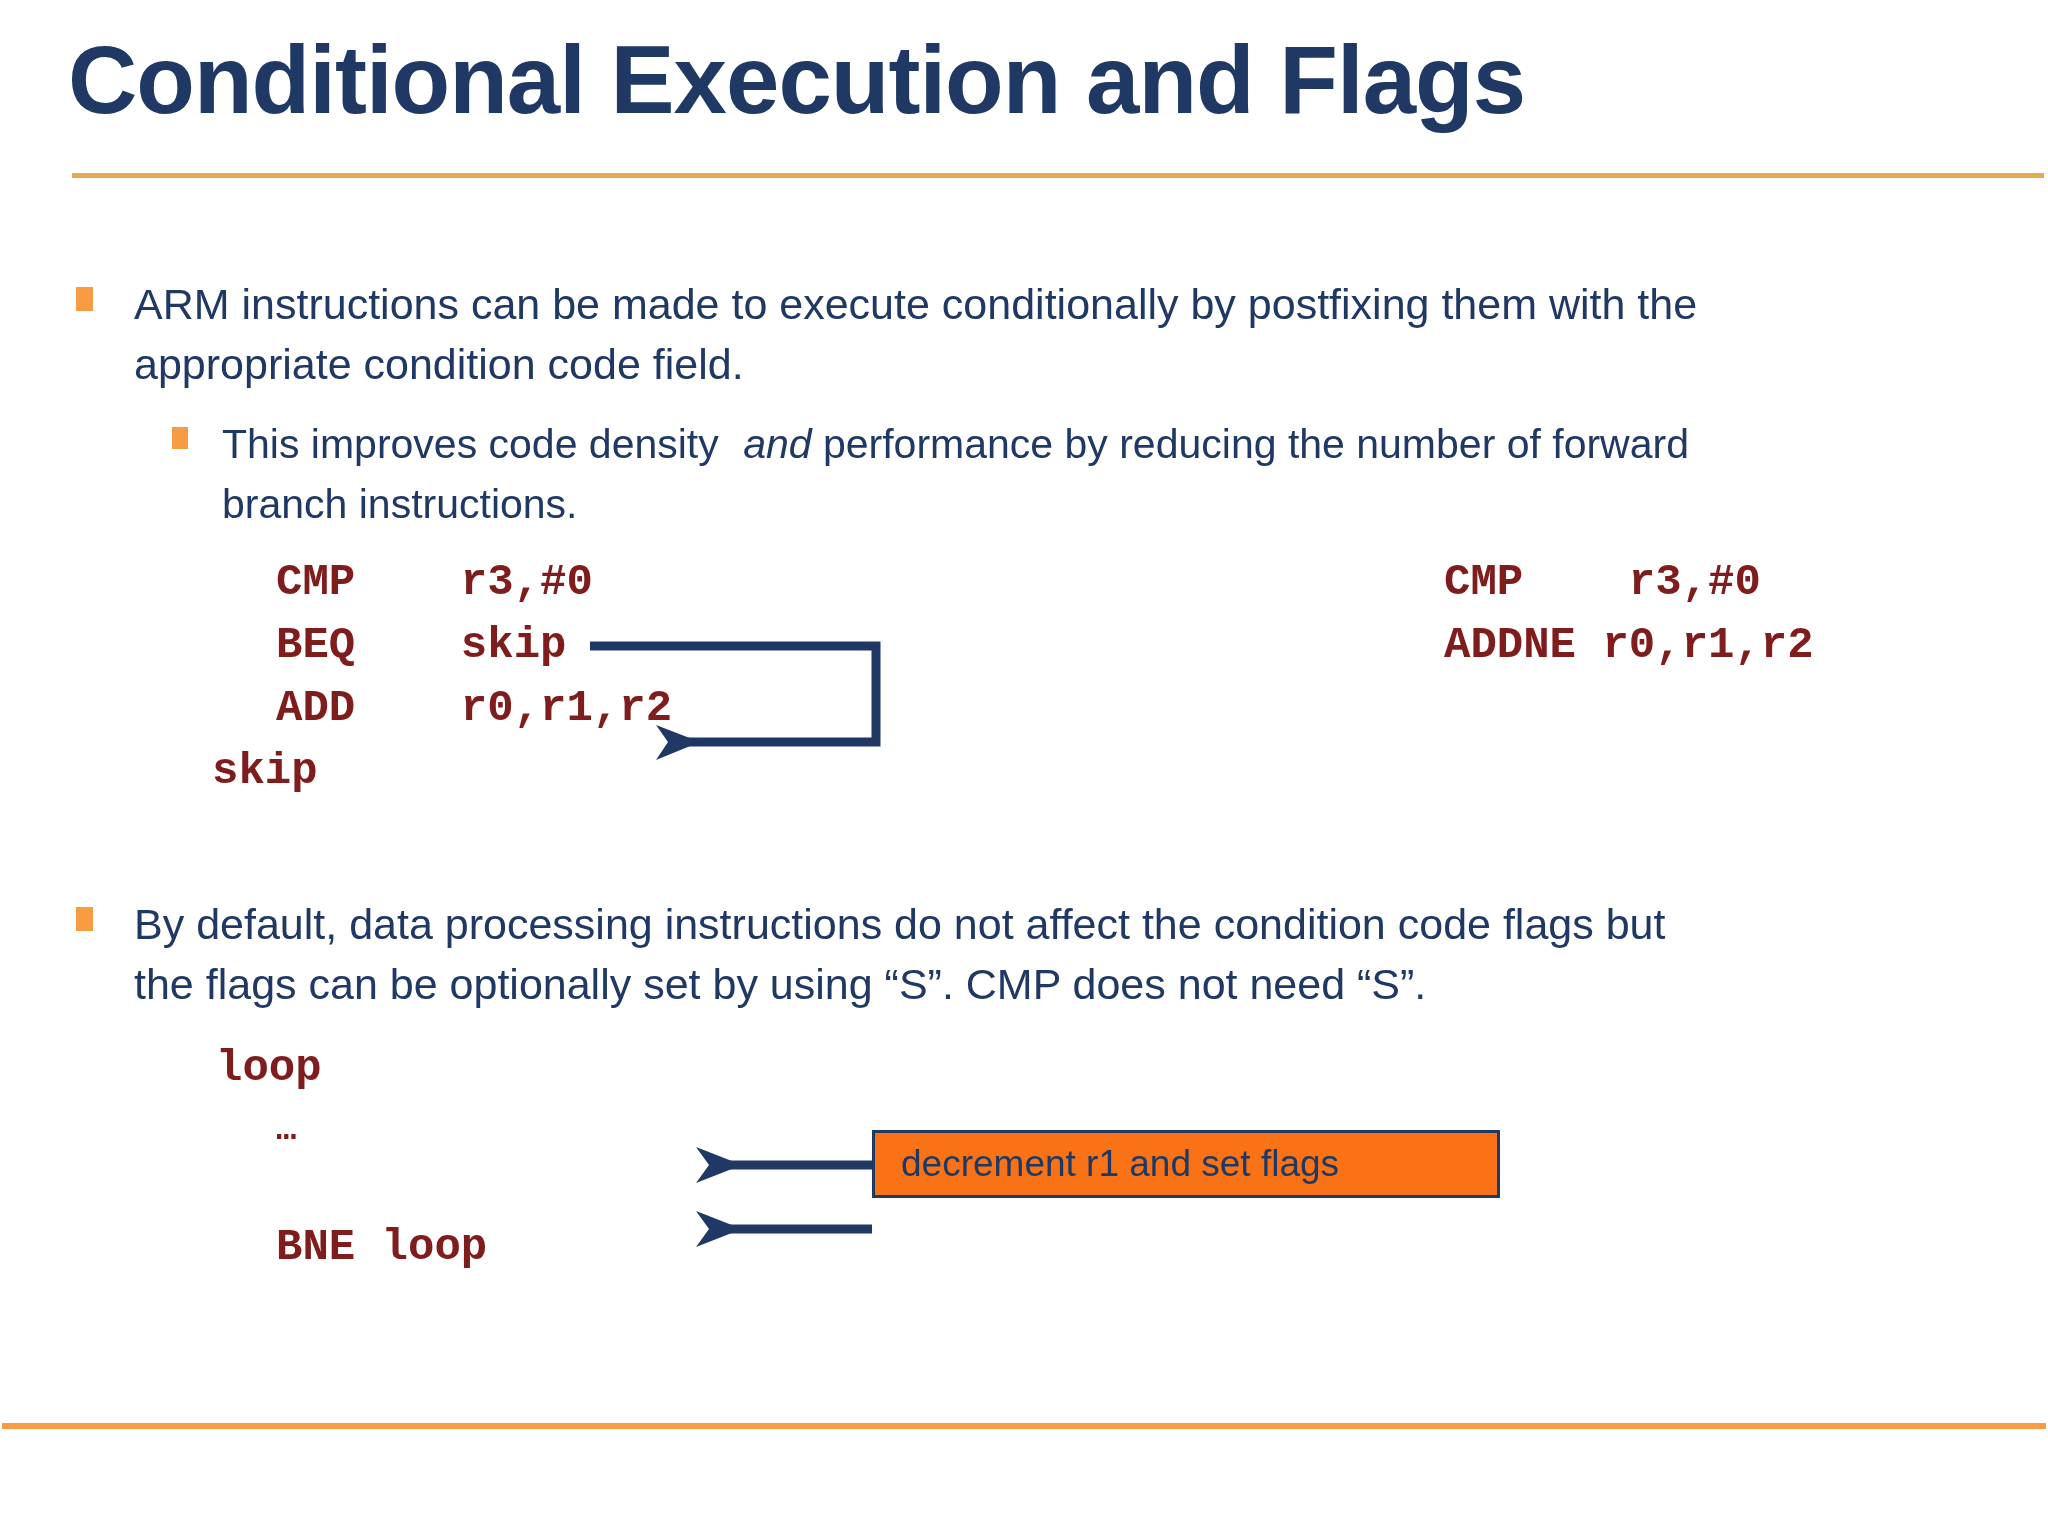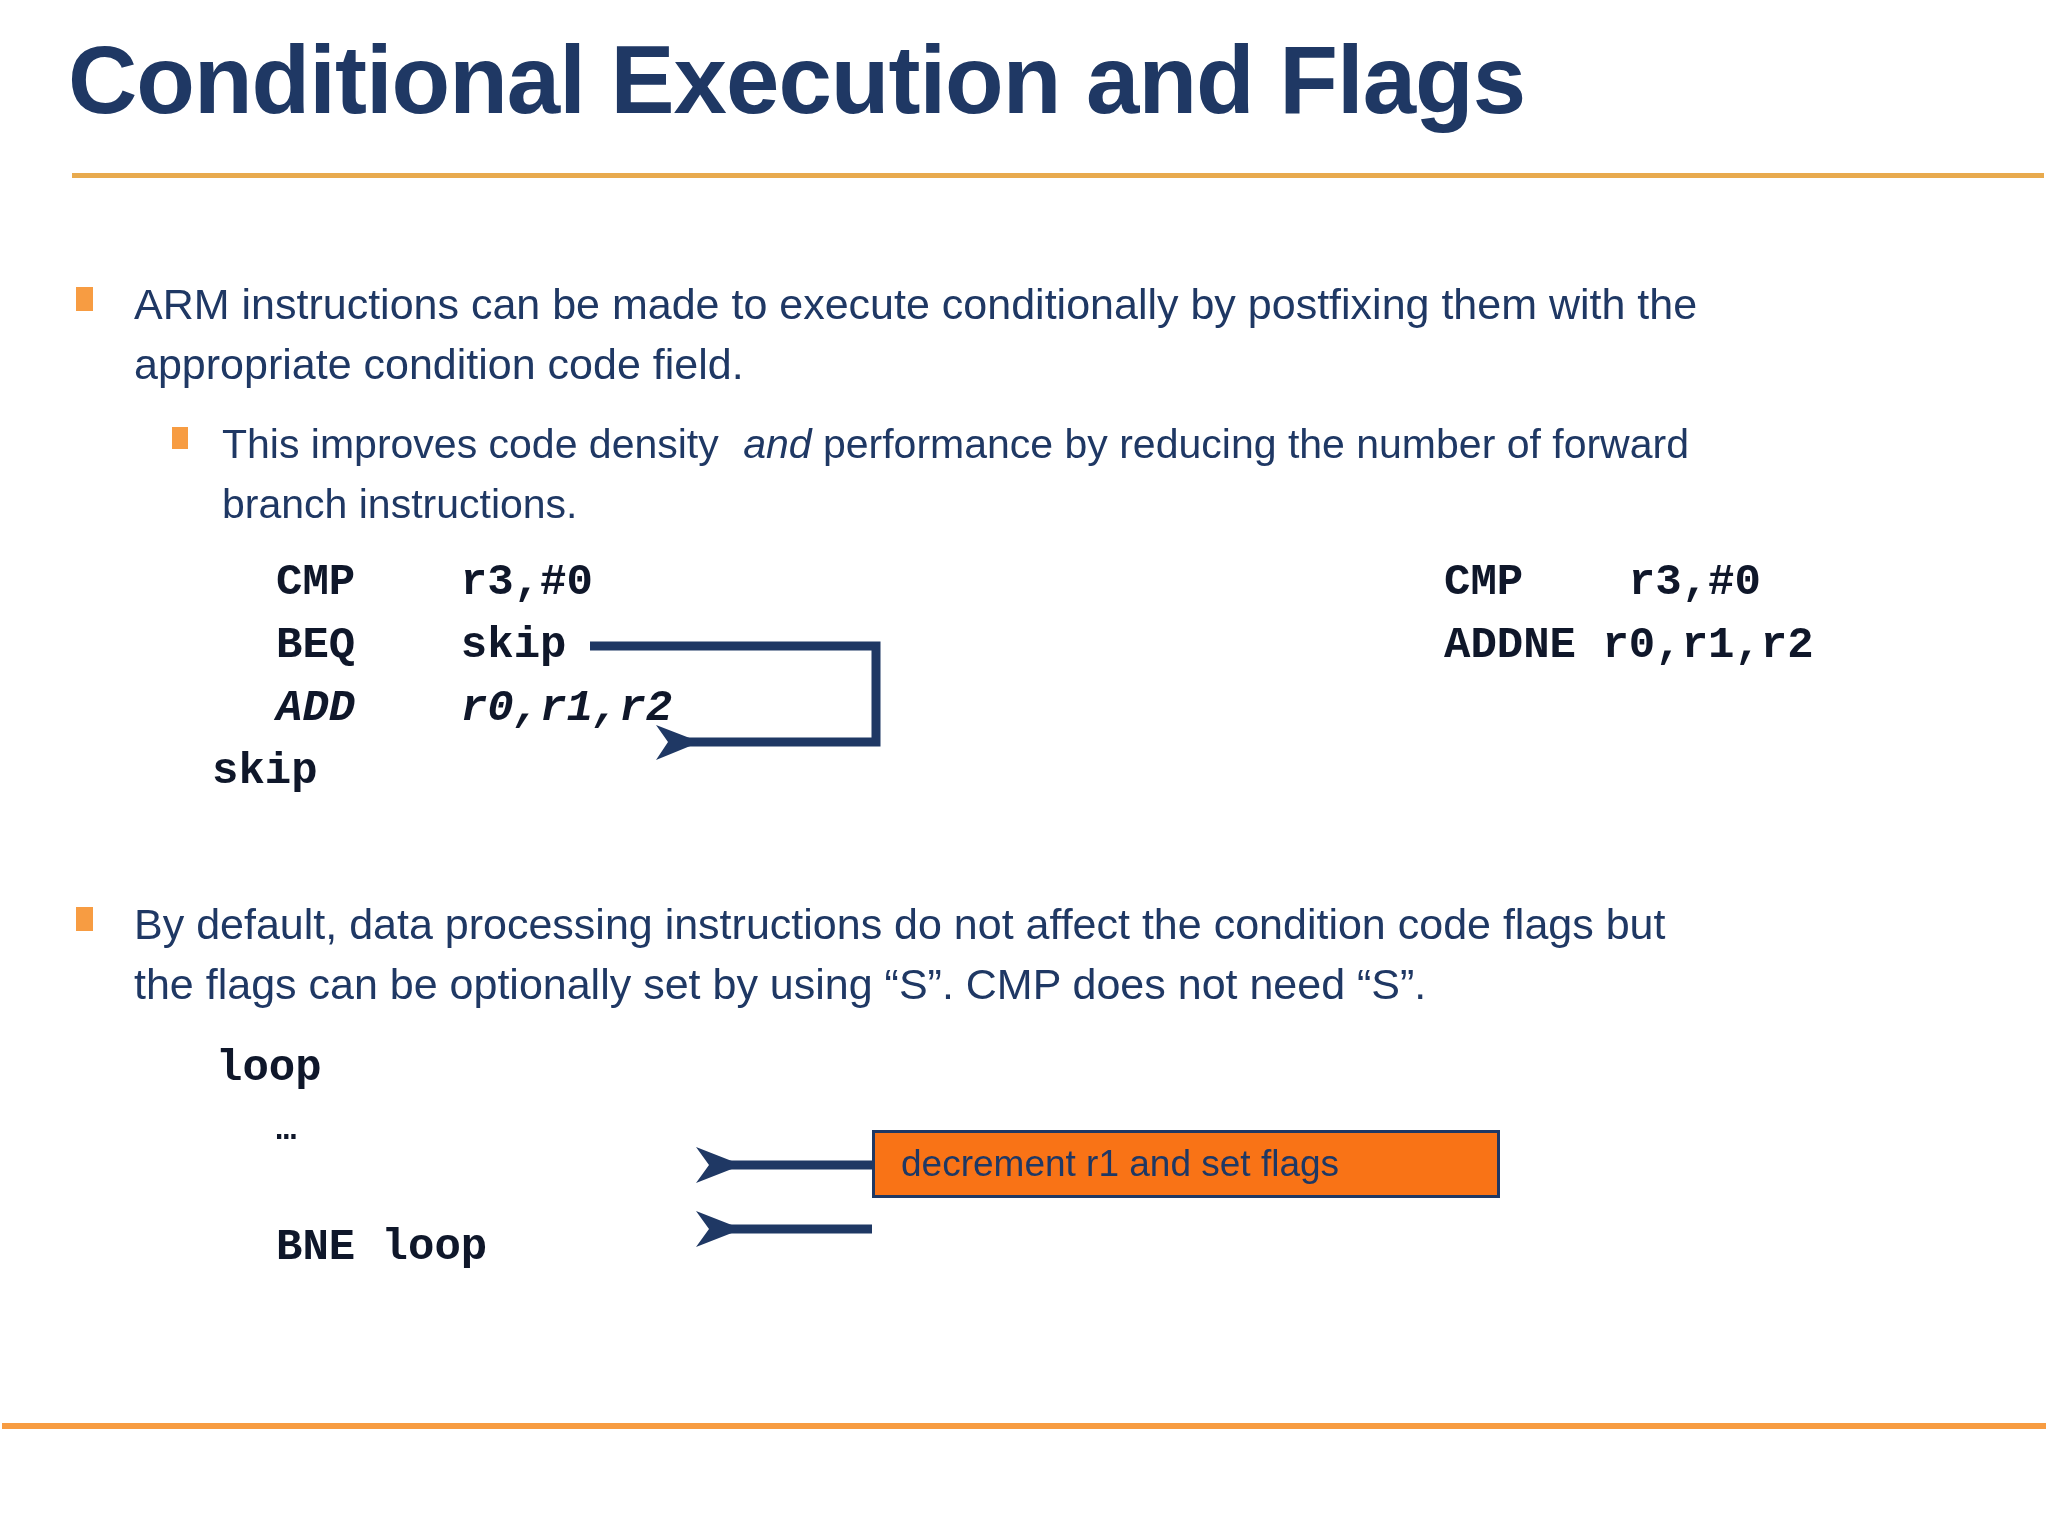--- a/index.html
+++ b/index.html
@@ -68,21 +68,21 @@
   }
   .lvl1 .bullet-text { font-size: 43px; }
   .lvl2 .bullet-text { font-size: 41px; }
   .ital { font-style: italic; margin-left: 13px; }
 
   
   .code {
     position: absolute;
     font-family: "Liberation Mono", "DejaVu Sans Mono", monospace;
     font-weight: bold;
-    color: #0f172a;
+    color: #7f1d1d;
     font-size: 44px;
     line-height: 1.18;
     white-space: pre;
     letter-spacing: 0px;
   }
 
   
   .callout {
     position: absolute;
     background: #f97316;
@@ -119,21 +119,21 @@
   </div>
 
   <div class="bullet lvl2">
     <div class="bullet-marker" style="left:172px; top:427px; width:16px; height:22px;"></div>
     <div class="bullet-text" style="left:222px; top:417px; width:1820px; white-space:nowrap;"><span>This improves code density </span><span class="ital">and</span><span> performance by reducing the number of forward</span></div>
     <div class="bullet-text" style="left:222px; top:477px; width:1800px;">branch instructions.</div>
   </div>
 
   <div class="code" style="left:276px; top:557px;">CMP    r3,#0</div>
   <div class="code" style="left:276px; top:620px;">BEQ    skip</div>
-  <div class="code" style="left:276px; top:683px;font-style:italic;">ADD    r0,r1,r2</div>
+  <div class="code" style="left:276px; top:683px;">ADD    r0,r1,r2</div>
   <div class="code" style="left:212px; top:746px;">skip</div>
 
   <div class="code" style="left:1444px; top:557px;">CMP    r3,#0</div>
   <div class="code" style="left:1444px; top:620px;">ADDNE r0,r1,r2</div>
 
   <div class="bullet lvl1">
     <div class="bullet-marker" style="left:76px; top:907px;"></div>
     <div class="bullet-text" style="left:134px; top:896px; width:1920px;">By default, data processing instructions do not affect the condition code flags but</div>
     <div class="bullet-text" style="left:134px; top:956px; width:1920px;">the flags can be optionally set by using “S”.  CMP does not need “S”.</div>
   </div>

